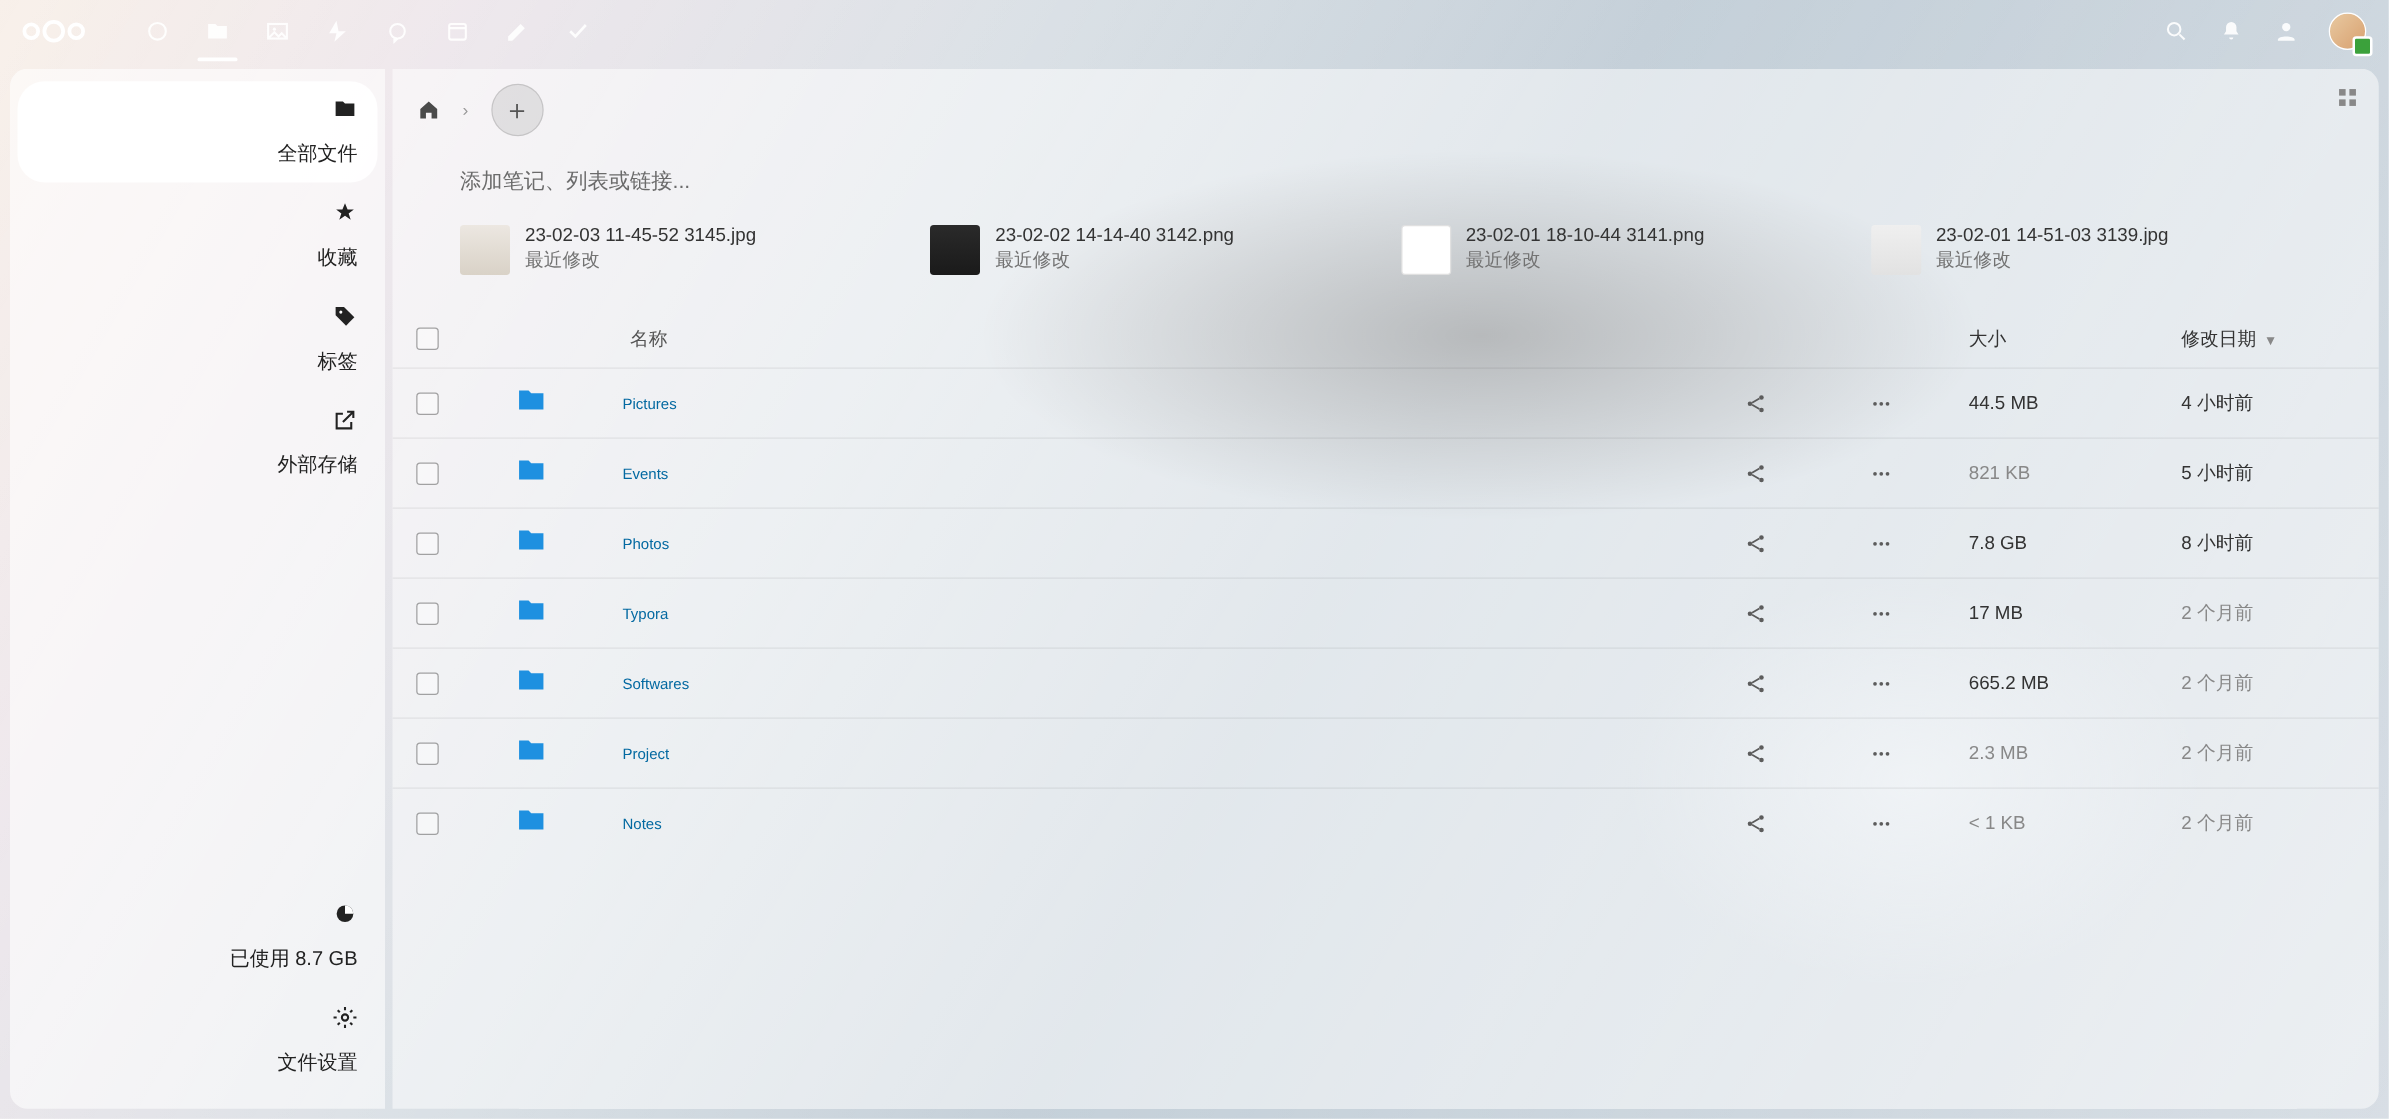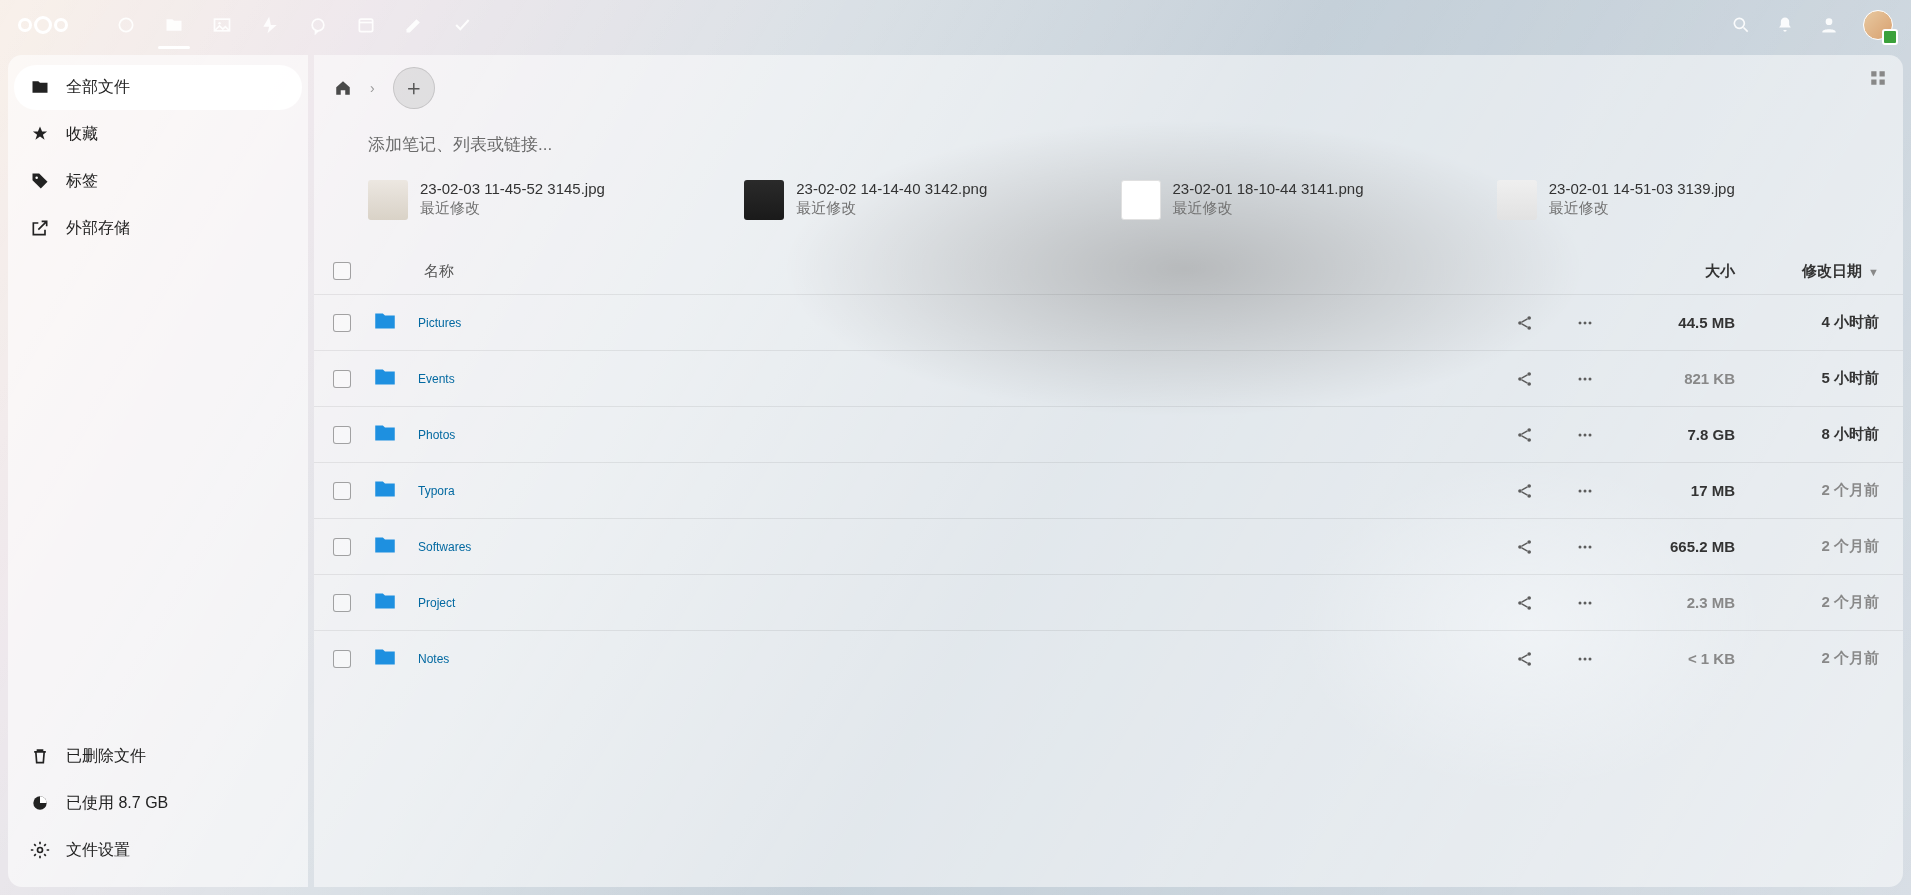--- a/index.html
+++ b/index.html
@@ -41,23 +41,23 @@
   }
   .sidebar {
     width:300px; flex:0 0 300px;
     background:rgba(255,255,255,0.58);
     border-radius:14px 0 0 14px;
     display:flex; flex-direction:column;
     padding:10px 6px;
   }
   .side-list { flex:1; display:flex; flex-direction:column; gap:2px; }
   .side-item {
-    display:flex; align-items:flex-start; gap:16px;
+    display:flex; align-items:flex-end; gap:16px;
     padding:12px 16px; border-radius:22px;
-    color:#222; font-size:16px; cursor:pointer;
+    color:#222; font-size:16px; cursor:pointer;flex-direction:column;
   }
   .side-item.active { background:rgba(255,255,255,0.9); }
   .side-item .ico { width:20px; height:20px; color:#222; display:flex; align-items:center; justify-content:center;}
   .side-bottom { display:flex; flex-direction:column; gap:2px; padding-bottom:4px;}
   
   .main {
     flex:1; background:rgba(255,255,255,0.50);
     border-radius:0 14px 14px 0;
     position:relative; overflow:hidden;
   }
@@ -86,33 +86,34 @@
   .recent-name { color:#333; font-size:15px; white-space:nowrap; overflow:hidden; text-overflow:ellipsis;}
   .recent-sub { color:#737373; font-size:15px; margin-top:2px;}
   
   .view-toggle { position:absolute; top:14px; right:16px; color:#888; cursor:pointer;}
   .tbl { width:100%; }
   .tbl .hdr, .tbl .row {
     display:grid;
     grid-template-columns: 56px 48px 1fr 60px 60px 130px 140px;
     align-items:center;
     padding:0 18px 0 0;
+    gap:40px;
   }
   .tbl .hdr { height:46px; color:#555; font-size:15px;}
   .tbl .hdr .name-col { padding-left:6px;}
   .sort-ind { font-size:11px; color:#888; margin-left:6px;}
   .tbl .row { height:56px; border-top:1px solid rgba(0,0,0,0.07); cursor:pointer;}
   .chk {
     width:18px; height:18px; border:1px solid rgba(0,0,0,0.35); border-radius:3px;
     justify-self:center; cursor:pointer; background:rgba(255,255,255,0.4);
   }
   .fldr-ico { width:30px; height:26px; color:#1e90e0;}
   .fname { color:#0369a1; font-size:12px;}
   .act-ico { color:#5c5c5c; width:20px; height:20px; justify-self:center; cursor:pointer;}
-  .size, .date { text-align:right; font-size:15px;font-weight:bold;}
+  .size, .date { font-size:15px;}
   .size { color:#333; padding-right:10px;}
   .size.faded, .date.faded { color:#888;}
   .date { color:#333; padding-right:6px;}
 </style>
 </head>
 <body>
 
 <div class="bg-face"></div>
 
 <div class="topbar">
@@ -226,28 +227,20 @@
               <path fill="none" stroke="currentColor" stroke-width="2" d="M14 4h6v6M20 4L10 14M18 14v6H4V6h6"></path>
             </svg>
           </span>
         <span>外部存储</span>
       </div>
     </div>
     <div class="side-bottom">
       <div class="side-item">
         <span class="ico">
             <svg viewBox="0 0 24 24" width="20" height="20">
-              <path fill="none" stroke="currentColor" stroke-width="2" d="M5 7h14M9 7V5h6v2M7 7l1 13h8l1-13"></path>
-            </svg>
-          </span>
-        <span>已删除文件</span>
-      </div>
-      <div class="side-item">
-        <span class="ico">
-            <svg viewBox="0 0 24 24" width="20" height="20">
               <circle cx="12" cy="12" r="8" fill="currentColor"></circle>
               <path fill="#fff" d="M12 4a8 8 0 0 1 8 8h-8z"></path>
             </svg>
           </span>
         <span>已使用 8.7 GB</span>
       </div>
       <div class="side-item">
         <span class="ico">
             <svg viewBox="0 0 24 24" width="20" height="20">
               <circle cx="12" cy="12" r="3" fill="none" stroke="currentColor" stroke-width="2"></circle>

